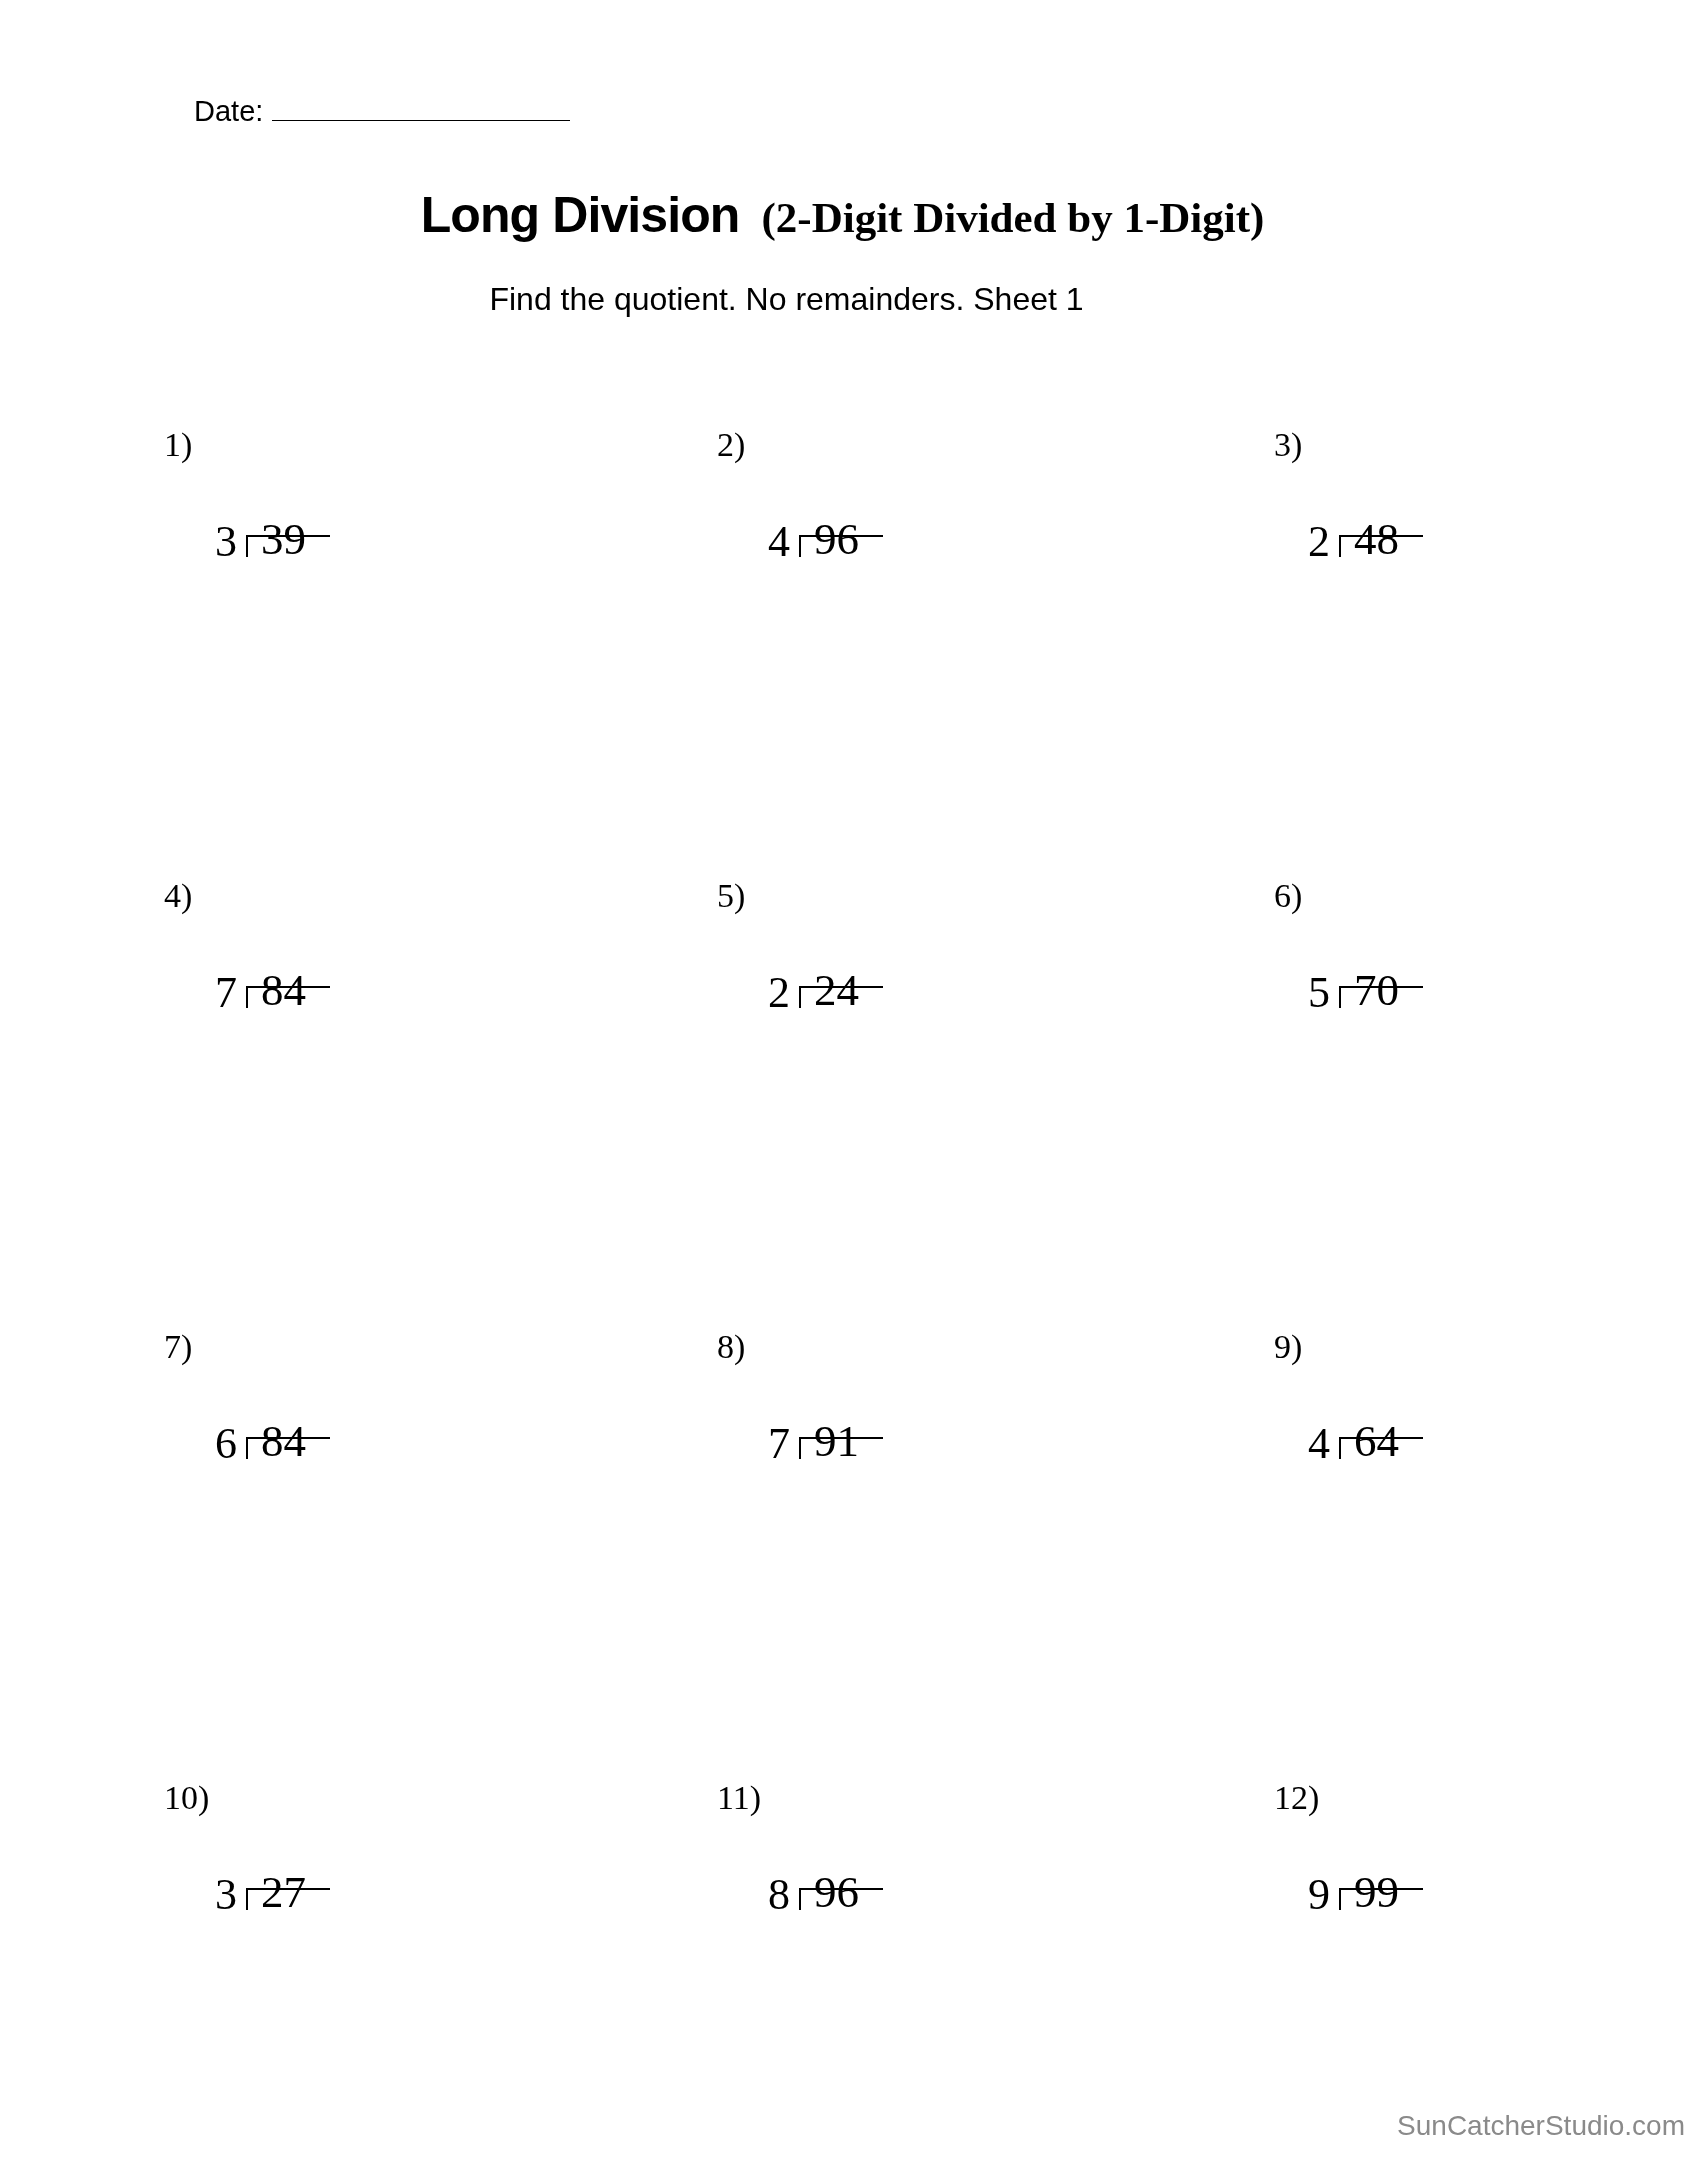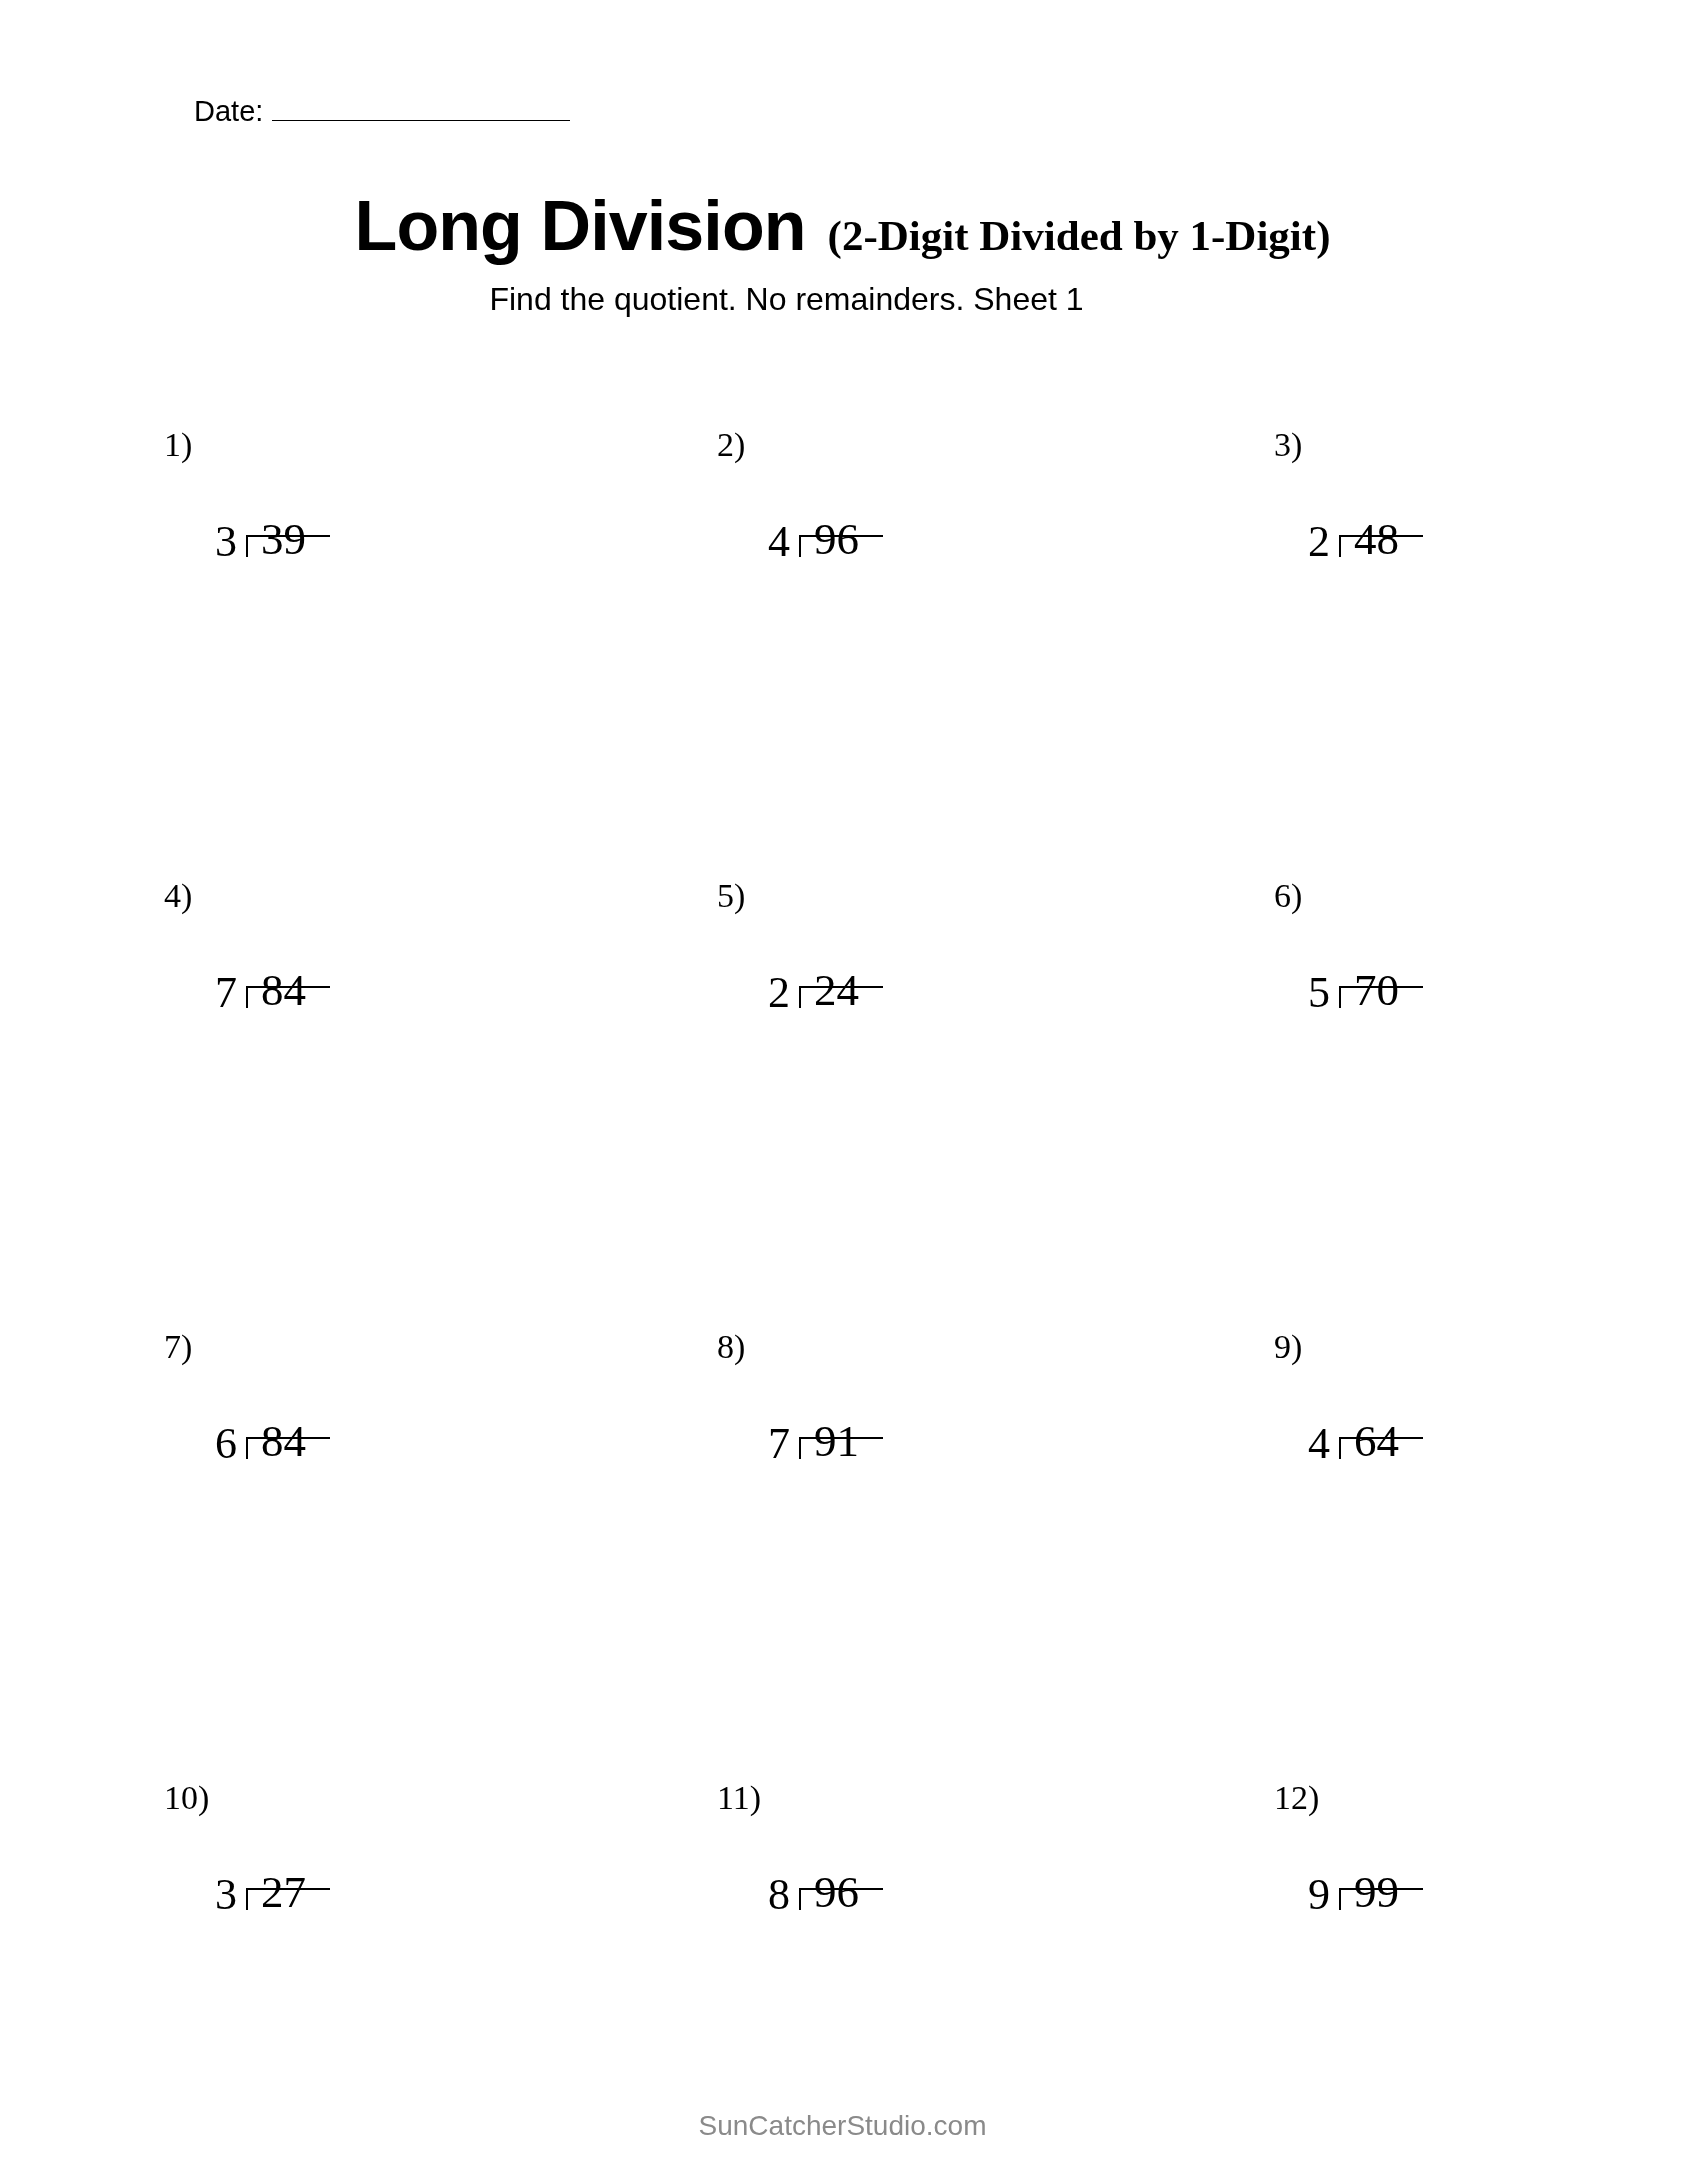--- a/index.html
+++ b/index.html
@@ -52,21 +52,21 @@
     left: 0;
     width: 1685px;
     text-align: center;
   }
   .title-line {
     font-family: "Liberation Sans", sans-serif;
     font-weight: bold;
     white-space: nowrap;
   }
   .title-main {
-    font-size: 70px;
+    font-size: 50px;
     letter-spacing: -0.9px;
   }
   .title-sub {
     font-size: 43px;
     margin-left: 22px;
     font-family: Liberation Serif, serif;
   }
   .subtitle {
     position: absolute;
     top: 281px;
@@ -139,21 +139,21 @@
 
   
   .cell.c2 .division { left: 34px; }
 
   
   .footer {
     position: absolute;
     bottom: 39px;
     left: 0;
     width: 1685px;
-    text-align: center;
+    text-align: right;
     font-family: "Liberation Sans", sans-serif;
     font-size: 28px;
     color: #8a8a8a;
   }
 </style>
 </head>
 <body>
 
 <div class="header-row">
   <div class="field date-field">

